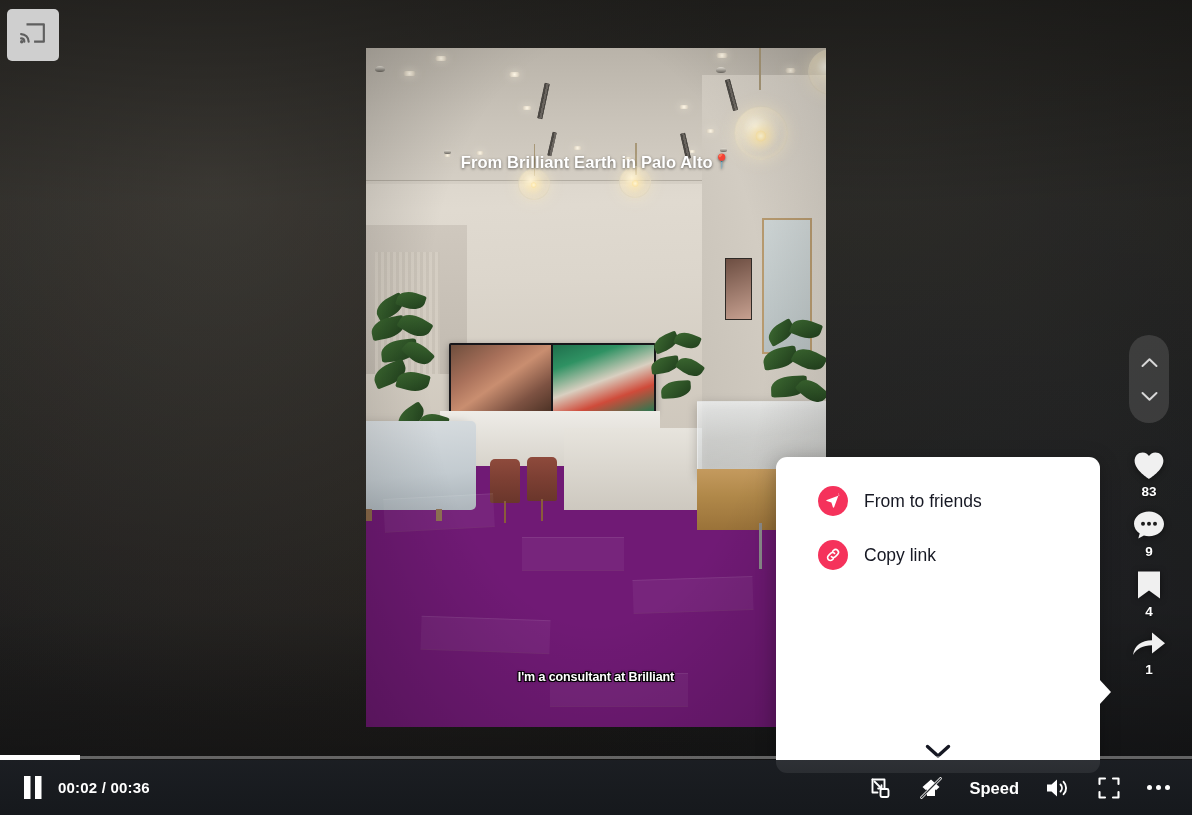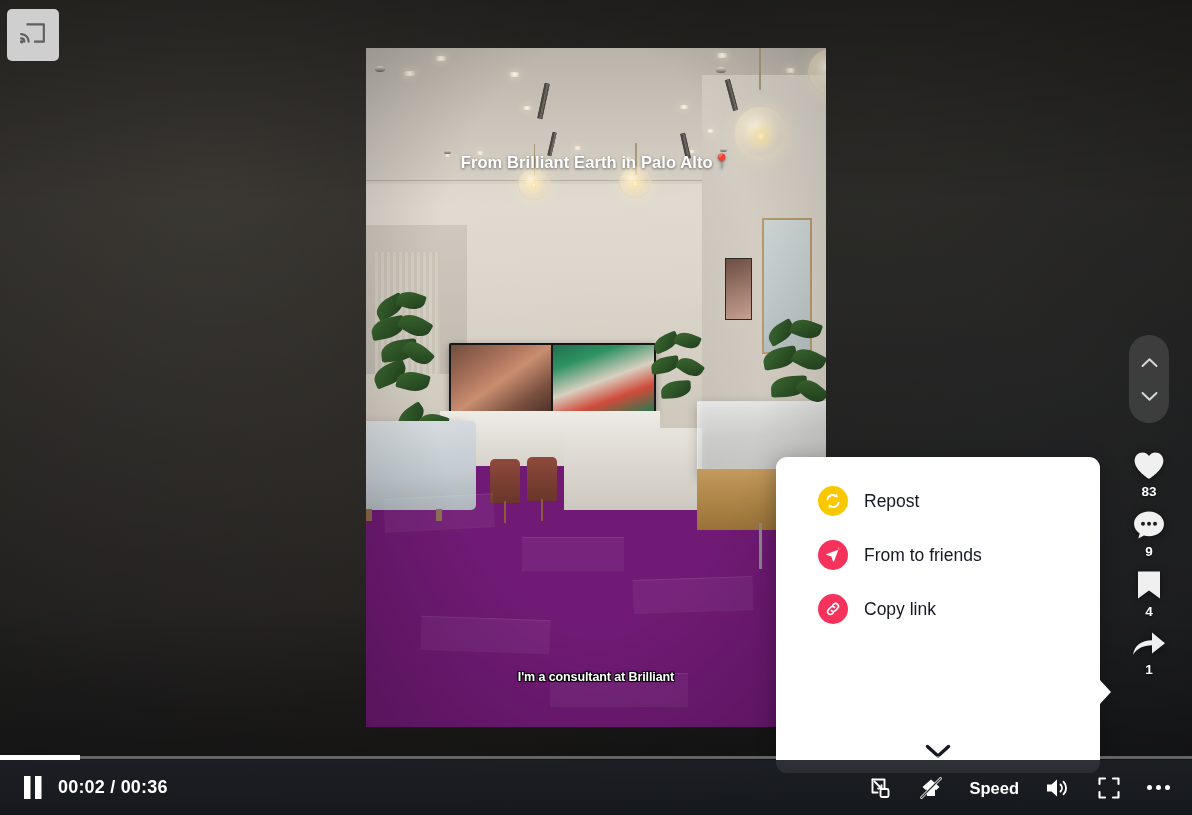--- a/index.html
+++ b/index.html
@@ -261,21 +261,21 @@
     background:#fff;
   }
   .ctrl-bar{
     position:absolute; left:0; bottom:0; width:1192px; height:55px;
     background:linear-gradient(180deg, rgba(28,31,36,.92) 0%, rgba(22,25,29,.96) 100%);
     display:flex; align-items:center;
   }
   .ctrl-left{ display:flex; align-items:center; gap:14px; padding-left:22px; }
   .play-btn{ cursor:pointer; line-height:0; }
   .time{
-    color:#fff; font-size:18px; font-weight:700; letter-spacing:.2px;
+    color:#fff; font-size:15px; font-weight:700; letter-spacing:.2px;
   }
   .ctrl-right{
     margin-left:auto; display:flex; align-items:center; gap:26px; padding-right:22px;
   }
   .ctrl-right > *{ cursor:pointer; line-height:0; }
   .speed-label{
     color:#fff; font-size:16.5px; font-weight:700;
   }
   .dots{ display:flex; gap:4px; align-items:center; }
   .dots i{ width:5px; height:5px; border-radius:50%; background:#fff; display:block; }
@@ -464,31 +464,20 @@
           <path d="M1 25c1.5-10 8.5-14.5 19-14.8V2.5L33 13.2 20 23.5v-8.2C11 15.6 4.6 18.6 1 25z" fill="#f0f0f0"></path>
         </svg>
       </span>
       <span class="cnt">1</span>
     </div>
   </div>
 
   <div class="share-menu">
     <div class="tail"></div>
 
-    <div class="smi">
-      <span class="badge" style="background:#FAC800">
-        <svg width="18" height="18" viewBox="0 0 18 18">
-          <path d="M3.4 7.4a5.6 5.6 0 0 1 9.2-3" stroke="#fff" stroke-width="1.9" fill="none" stroke-linecap="round"></path>
-          <path d="M14.6 10.6a5.6 5.6 0 0 1-9.2 3" stroke="#fff" stroke-width="1.9" fill="none" stroke-linecap="round"></path>
-          <path d="M13.2 1.5v3.4h-3.3z" fill="#fff"></path>
-          <path d="M4.8 16.5v-3.4h3.3z" fill="#fff"></path>
-        </svg>
-      </span>
-      <span class="lbl">Repost</span>
-    </div>
 
 
     <div class="smi">
       <span class="badge" style="background:#F5325B">
         <svg width="18" height="18" viewBox="0 0 18 18">
           <path d="M15.6 3.2L2.8 7.9c-.6.2-.6 1 0 1.2l4.6 1.5 1.5 4.6c.2.6 1 .6 1.2 0l4.7-12.8c.2-.5-.4-1-.9-.8z" fill="#fff"></path>
         </svg>
       </span>
       <span class="lbl">From to friends</span>
     </div>

